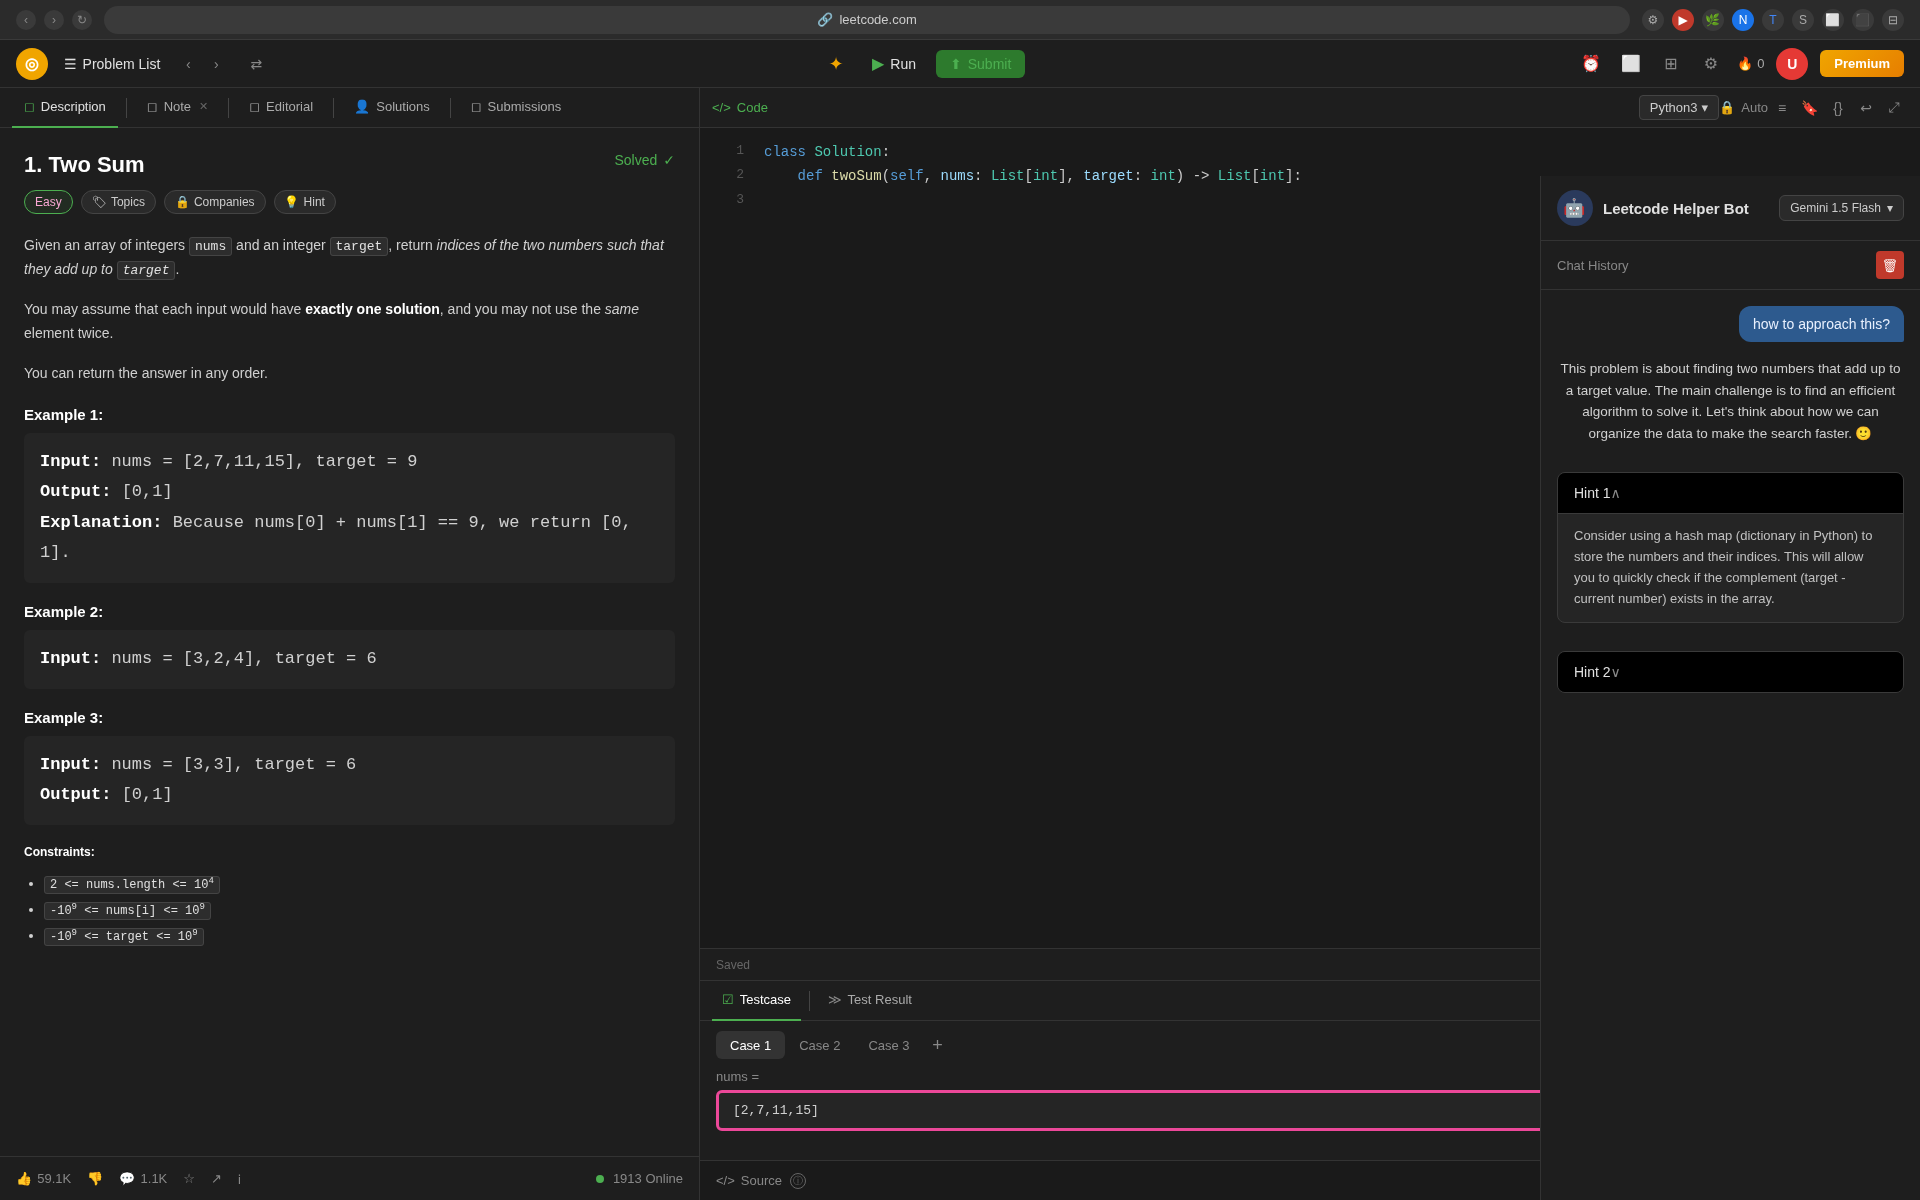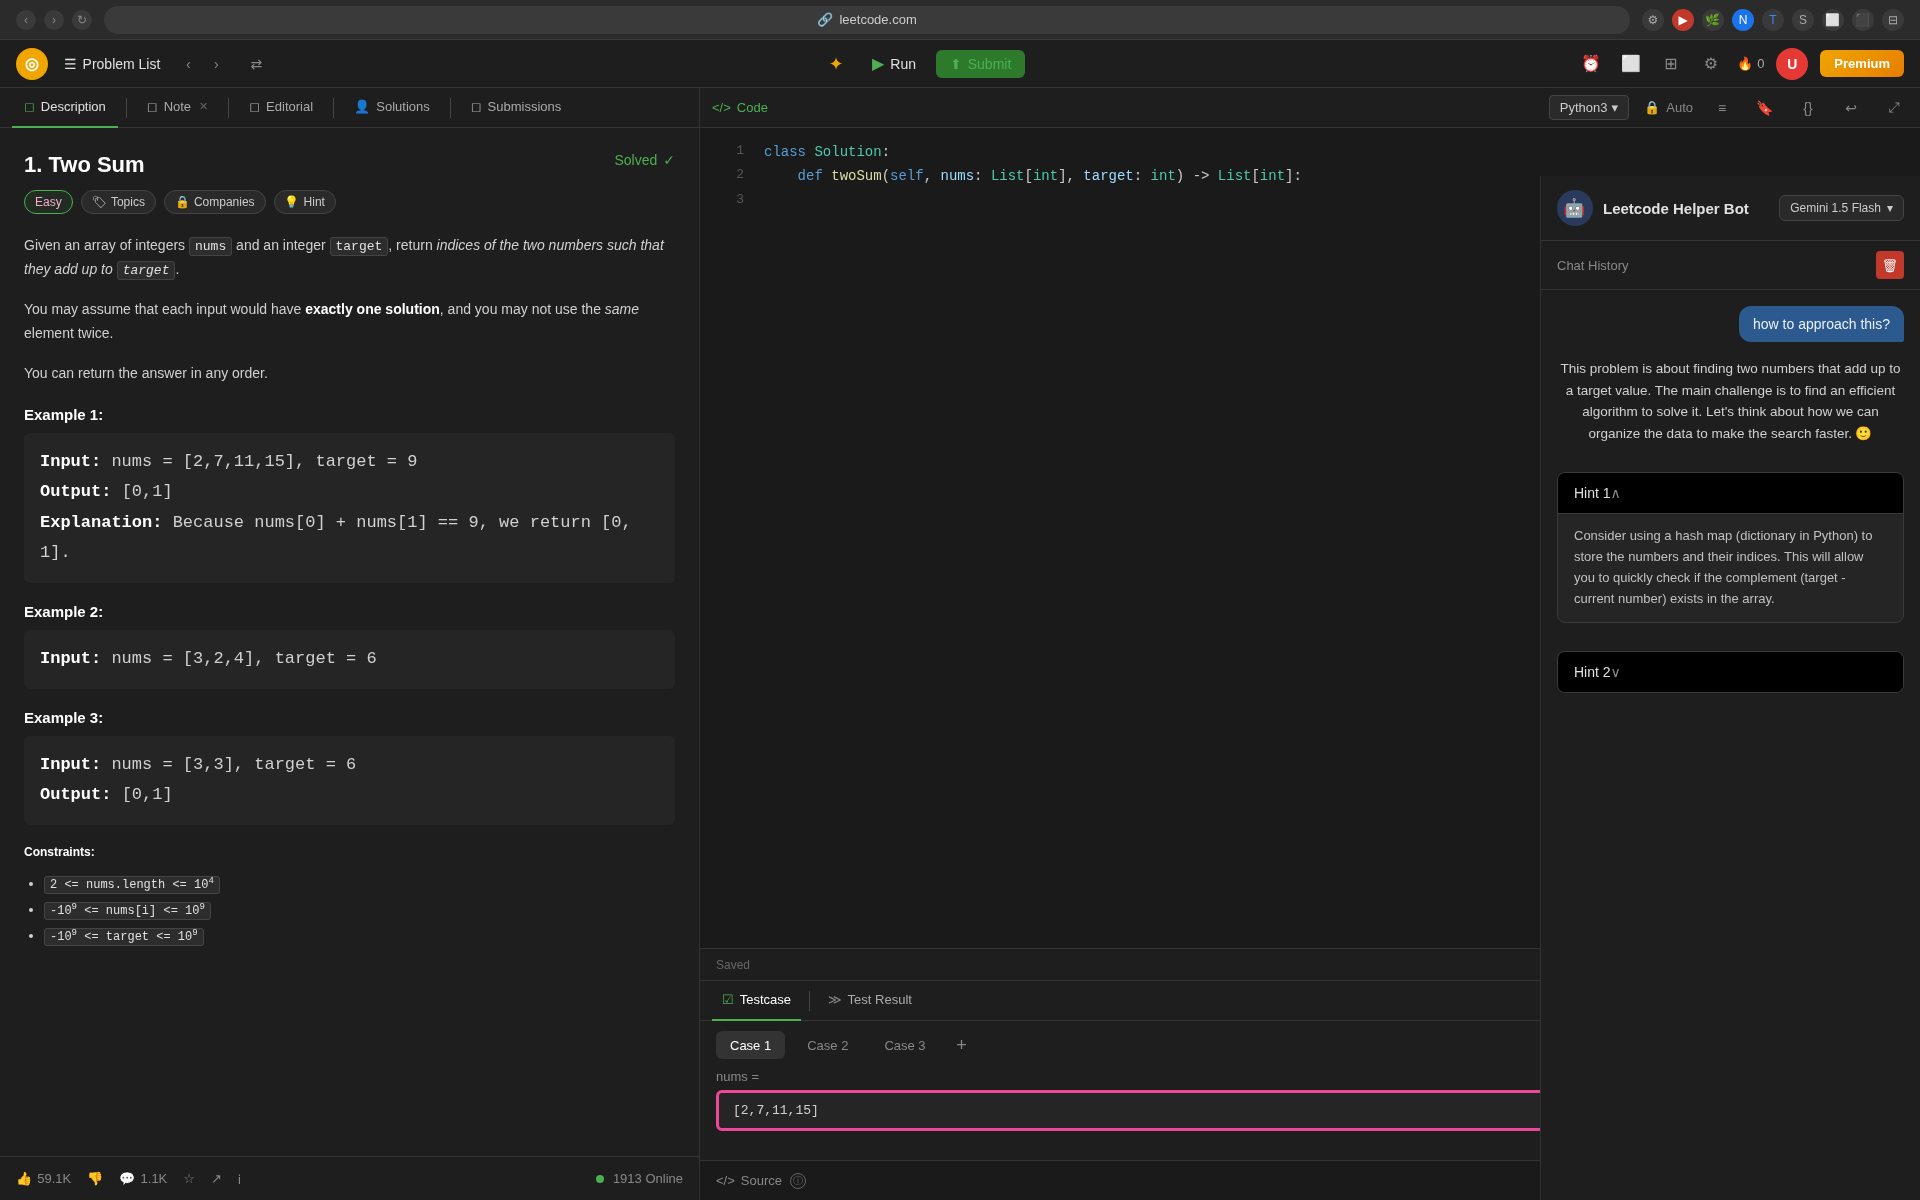--- a/index.html
+++ b/index.html
@@ -385,21 +385,21 @@
       display: flex;
       align-items: center;
       gap: 6px;
       color: #4caf50;
       font-size: 13px;
       font-weight: 500;
     }
     .code-controls {
       margin-left: auto;
       display: flex;
-      gap: 15px;
+      gap: 0;
       align-items: center;
     }
     .lang-selector {
       display: flex;
       align-items: center;
       gap: 4px;
       background: #2a2a2a;
       border: 1px solid #444;
       border-radius: 4px;
       padding: 4px 10px;
@@ -501,21 +501,20 @@
     .testcase-tab.active {
       color: #fff;
       border-bottom-color: #4caf50;
     }
     .testcase-tab-divider {
       width: 1px; height: 20px;
       background: #444;
     }
     .case-buttons {
       display: flex;
-      gap: 8px;
       padding: 10px 16px;
     }
     .case-btn {
       padding: 6px 14px;
       border-radius: 6px;
       cursor: pointer;
       font-size: 13px;
       border: none;
     }
     .case-btn.active {

